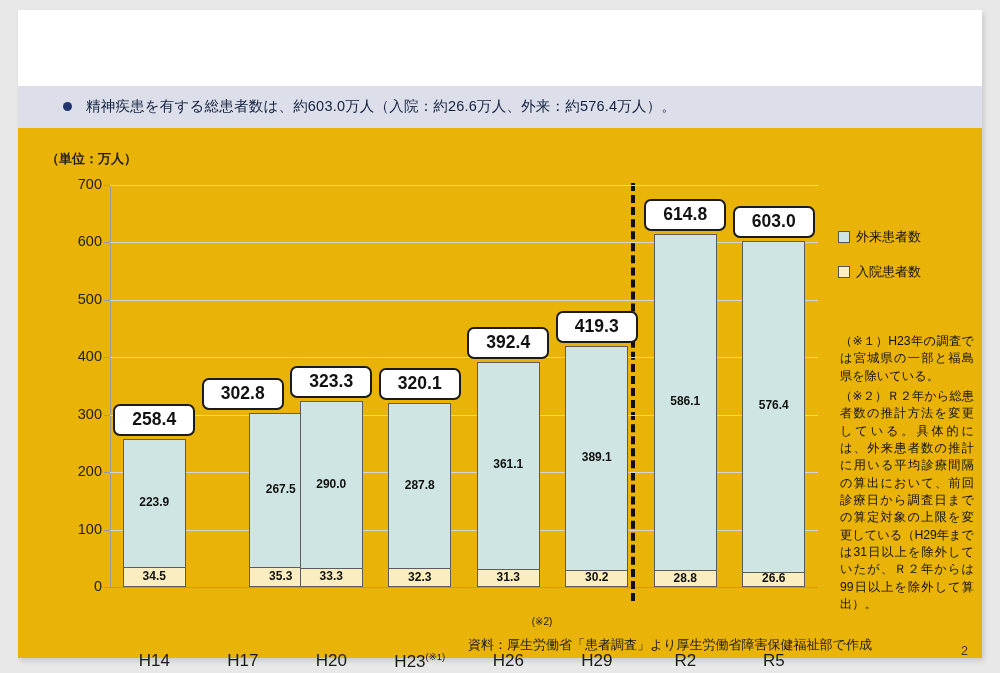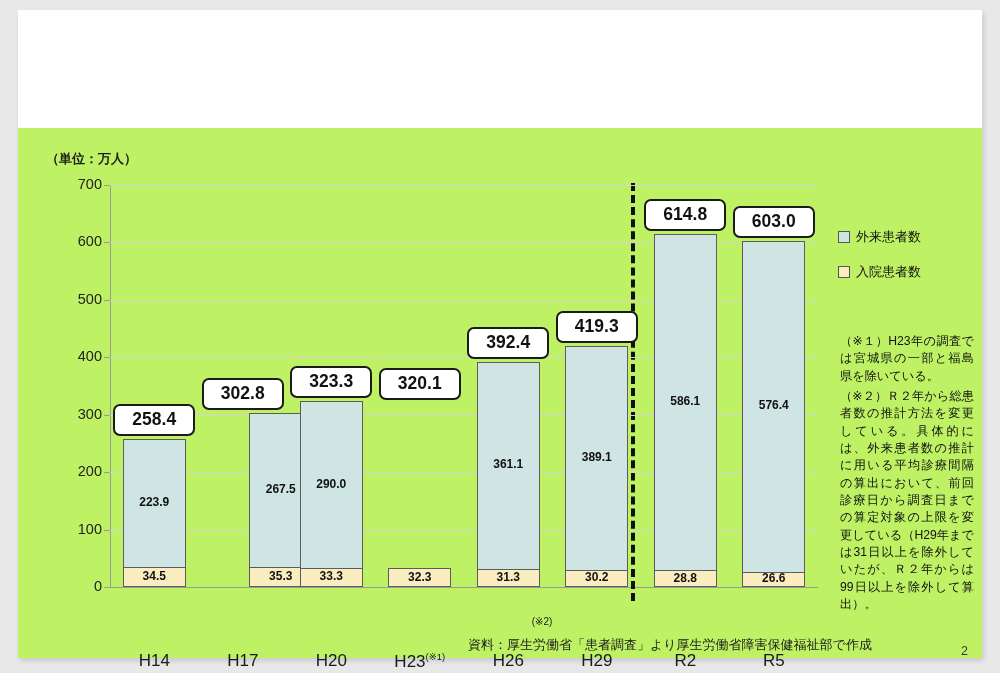--- a/index.html
+++ b/index.html
@@ -49,21 +49,21 @@
   #subtitle-text {
     position: absolute; left: 68px; top: 11px;
     font-size: 14.5px; color: #12203f;
     letter-spacing: 0.2px;
     white-space: nowrap;
   }
   
   #chart-wrap {
     position: absolute; left: 0; top: 118px;
     width: 964px; height: 530px;
-    background: #bef264;
+    background: #eab308;
   }
   #unit-label {
     position: absolute; left: 28px; top: 22px;
     font-size: 13px; font-weight: bold; color: #1c1c1c;
     white-space: nowrap;
   }
   
   #plot {
     position: absolute;
     left: 92px; top: 57px;
@@ -176,20 +176,24 @@
     position: absolute; right: 14px; top: 516px;
     font-size: 12.5px; color: #3a3a3a;
   }
 </style>
 </head>
 <body>
 
 <div id="slide">
 
 
+  <div id="subtitle-band">
+    <div id="bullet"></div>
+    <div id="subtitle-text">精神疾患を有する総患者数は、約603.0万人（入院：約26.6万人、外来：約576.4万人）。</div>
+  </div>
 
   <div id="chart-wrap">
     <div id="unit-label">（単位：万人）</div>
 
     <div id="ytick-holder">
         <div class="ytick" style="top: 402px;">0</div>
         <div class="ytick" style="top: 344.571px;">100</div>
         <div class="ytick" style="top: 287.143px;">200</div>
         <div class="ytick" style="top: 229.714px; text-align: right;">300</div>
         <div class="ytick" style="top: 172.286px;">400</div>
@@ -233,20 +237,23 @@
           <div class="seg-out" style="bottom: 19.1237px; height: 166.543px; background: rgb(207, 229, 227);">
             <div class="seg-label" style="top: 74.2714px;">290.0</div>
           </div>
           <div class="seg-in" style="height: 19.1237px; background: rgb(250, 238, 192);">
             <div class="seg-label" style="top: 0.561857px;">33.3</div>
           </div>
         </div>
         <div class="total-badge" style="left: 180.25px; width: 82px; top: 181.333px;">323.3</div>
         <div class="xlabel" style="left: 166.25px; width: 110px;">H20</div>
         <div class="bar-group" style="left: 278.25px; width: 63px; height: 183.829px;">
+          <div class="seg-out" style="bottom: 18.5494px; height: 165.279px; background: rgb(207, 229, 227);">
+            <div class="seg-label" style="top: 73.6397px;">287.8</div>
+          </div>
           <div class="seg-in" style="height: 18.5494px; background: rgb(250, 238, 192);">
             <div class="seg-label" style="top: 0.274714px;">32.3</div>
           </div>
         </div>
         <div class="total-badge" style="left: 268.75px; width: 82px; top: 183.171px;">320.1</div>
         <div class="xlabel" style="left: 254.75px; width: 110px;">H23<sup>(※1)</sup></div>
         <div class="bar-group" style="left: 366.75px; width: 63px; height: 225.35px;">
           <div class="seg-out" style="bottom: 17.9751px; height: 207.375px; background: rgb(207, 229, 227);">
             <div class="seg-label" style="top: 94.6873px;">361.1</div>
           </div>

